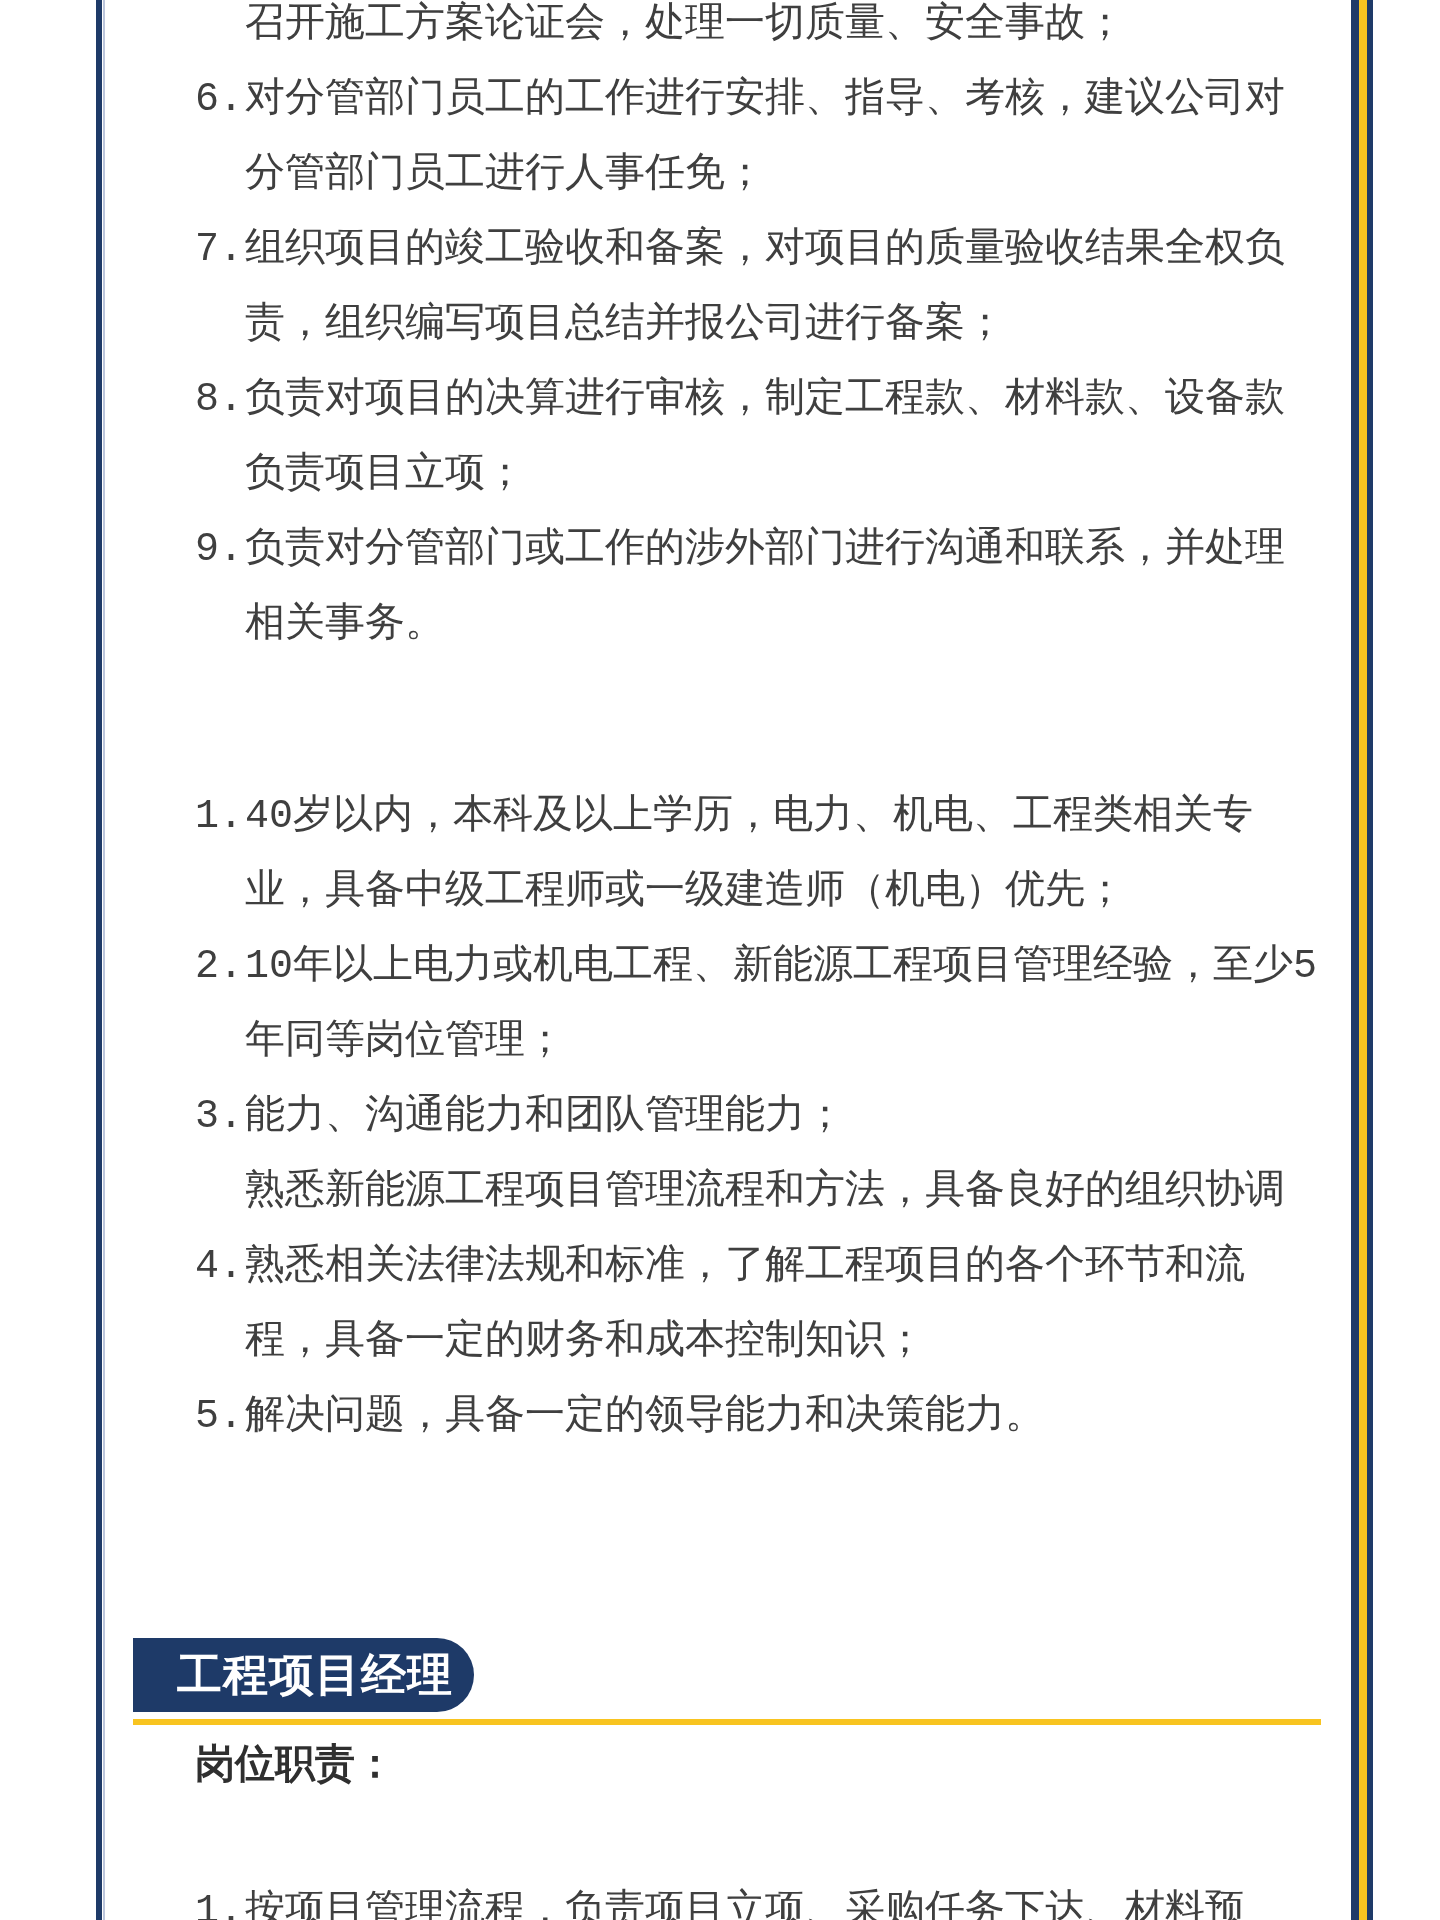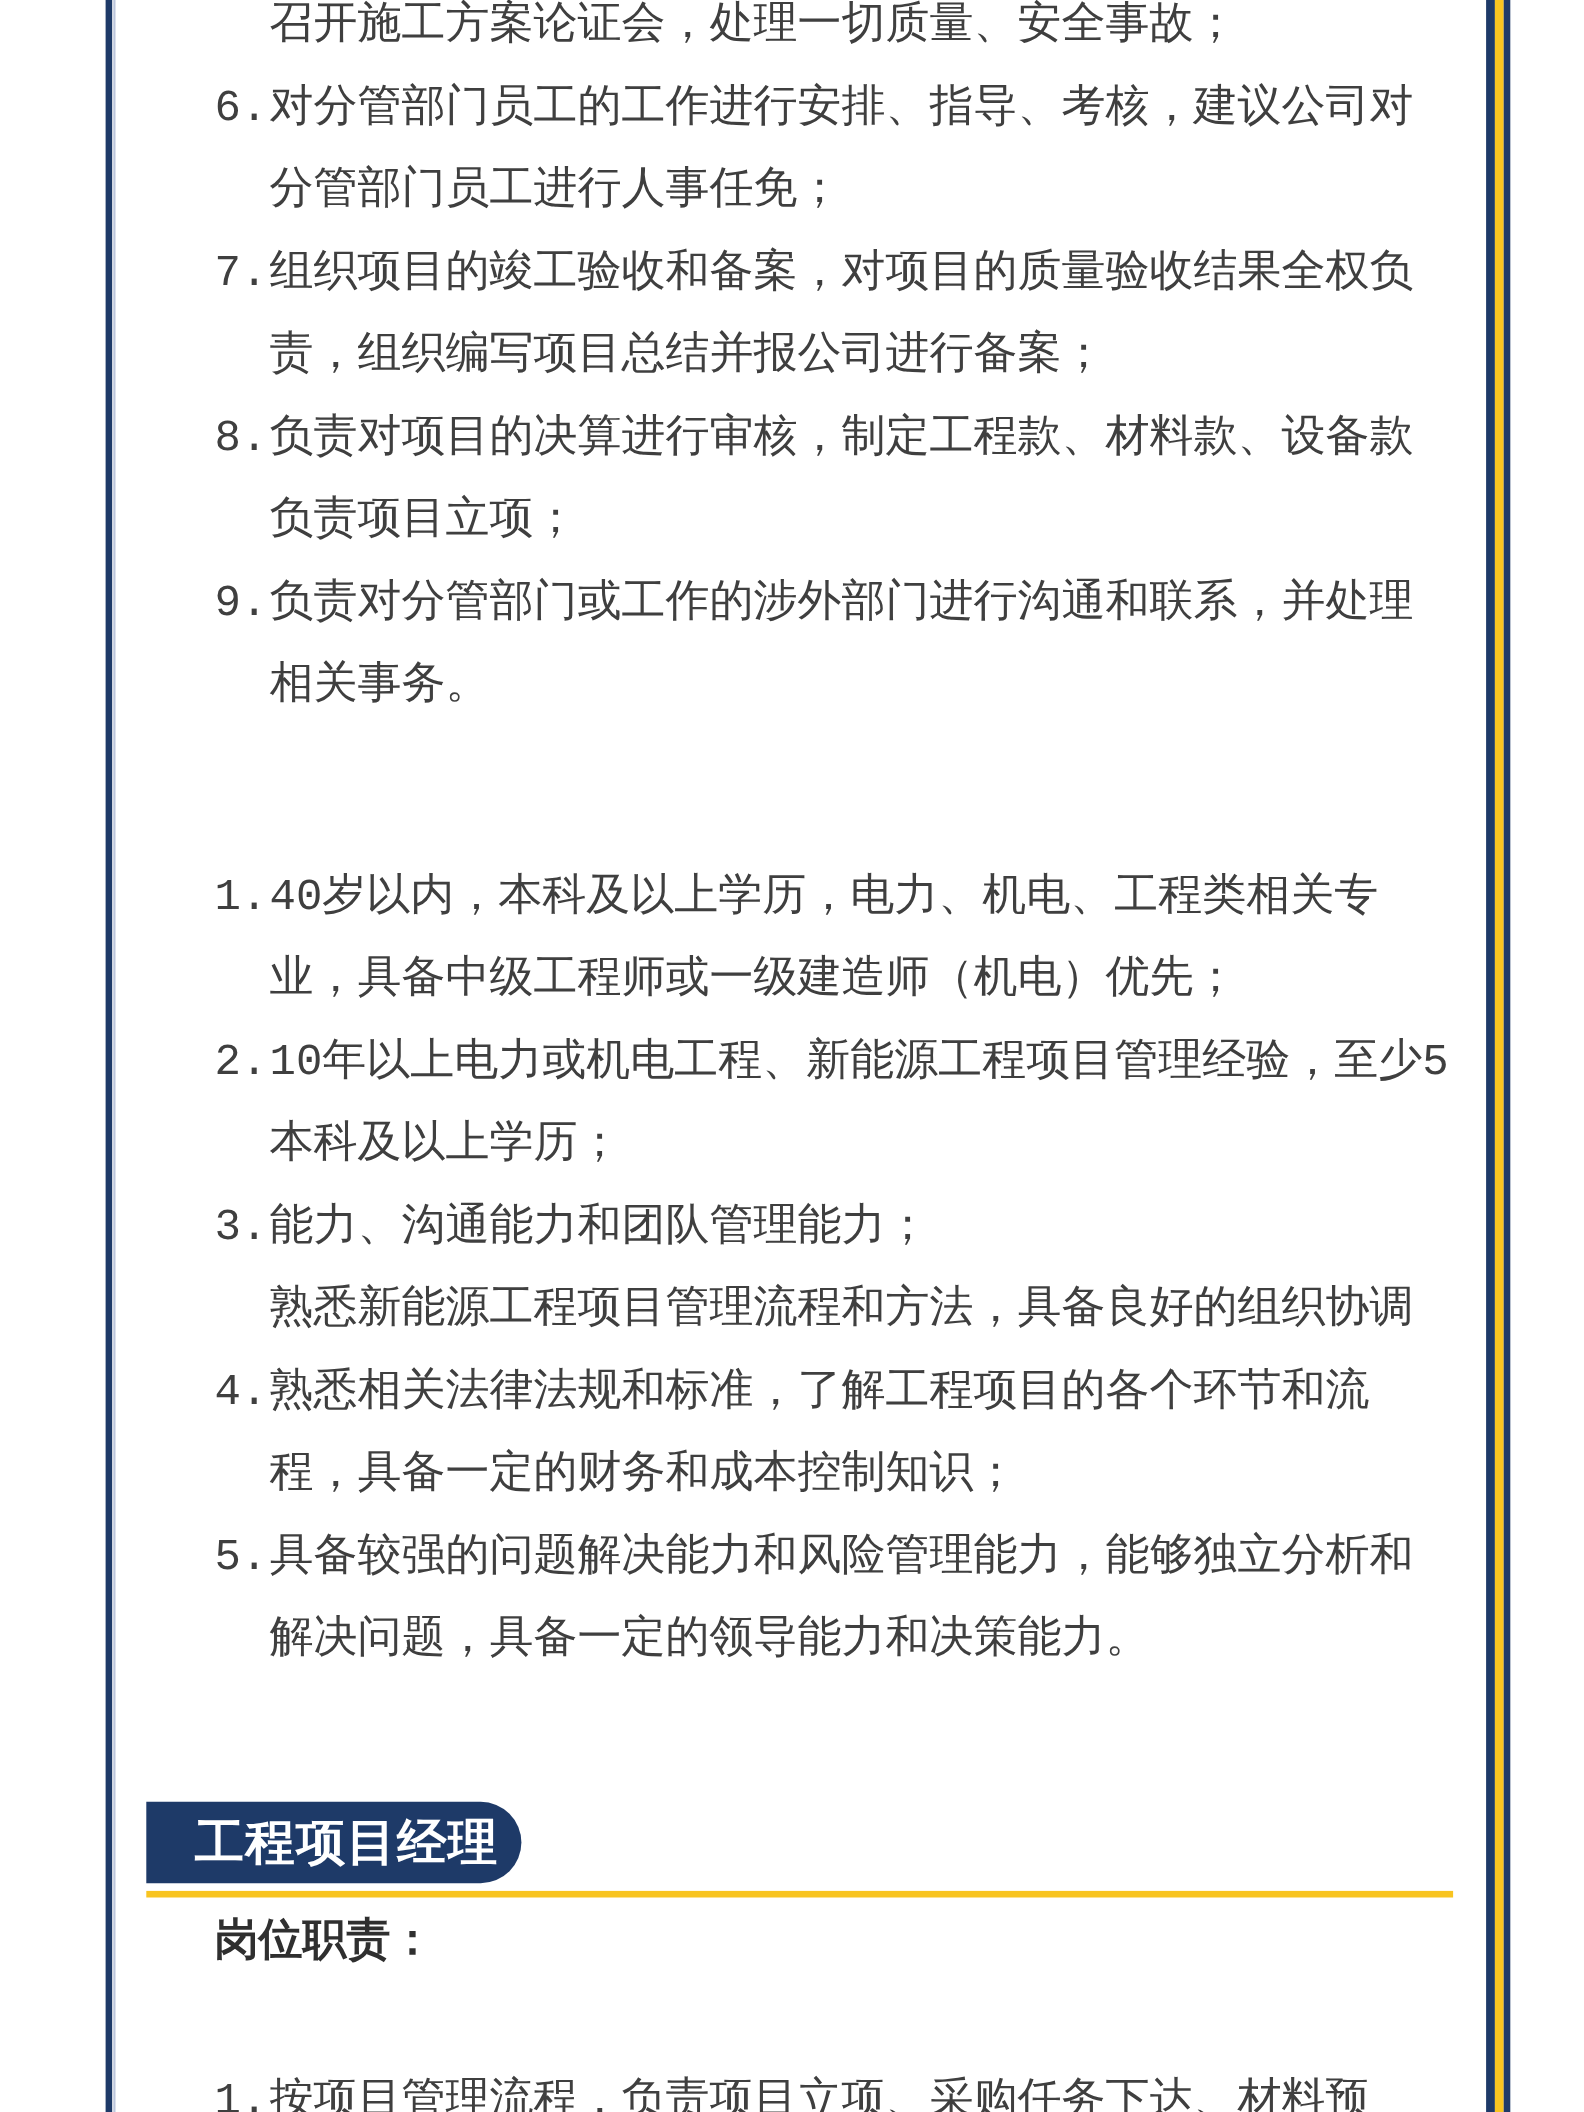--- a/index.html
+++ b/index.html
@@ -95,35 +95,34 @@
 
   <div class="textblock" id="qual-list">
       <div class="list-item">
         <span class="num">1.</span>
         <div class="line">40岁以内，本科及以上学历，电力、机电、工程类相关专</div>
         <div class="line">业，具备中级工程师或一级建造师（机电）优先；</div>
       </div>
       <div class="list-item">
         <span class="num">2.</span>
         <div class="line">10年以上电力或机电工程、新能源工程项目管理经验，至少5</div>
-        <div class="line">本科及以上学历；</div>
+        <div class="line">年同等岗位管理；</div>
       </div>
       <div class="list-item">
         <span class="num">3.</span>
         <div class="line">能力、沟通能力和团队管理能力；</div>
         <div class="line">熟悉新能源工程项目管理流程和方法，具备良好的组织协调</div>
       </div>
       <div class="list-item">
         <span class="num">4.</span>
         <div class="line">熟悉相关法律法规和标准，了解工程项目的各个环节和流</div>
         <div class="line">程，具备一定的财务和成本控制知识；</div>
       </div>
       <div class="list-item">
         <span class="num">5.</span>
-        <div class="line">具备较强的问题解决能力和风险管理能力，能够独立分析和</div>
         <div class="line">解决问题，具备一定的领导能力和决策能力。</div>
       </div>
     </div>
 
   <div class="job-badge">
     <span>工程项目经理</span>
   </div>
   <div class="badge-underline"></div>
 
   <div class="section-heading" id="heading-duty">岗位职责：</div>

